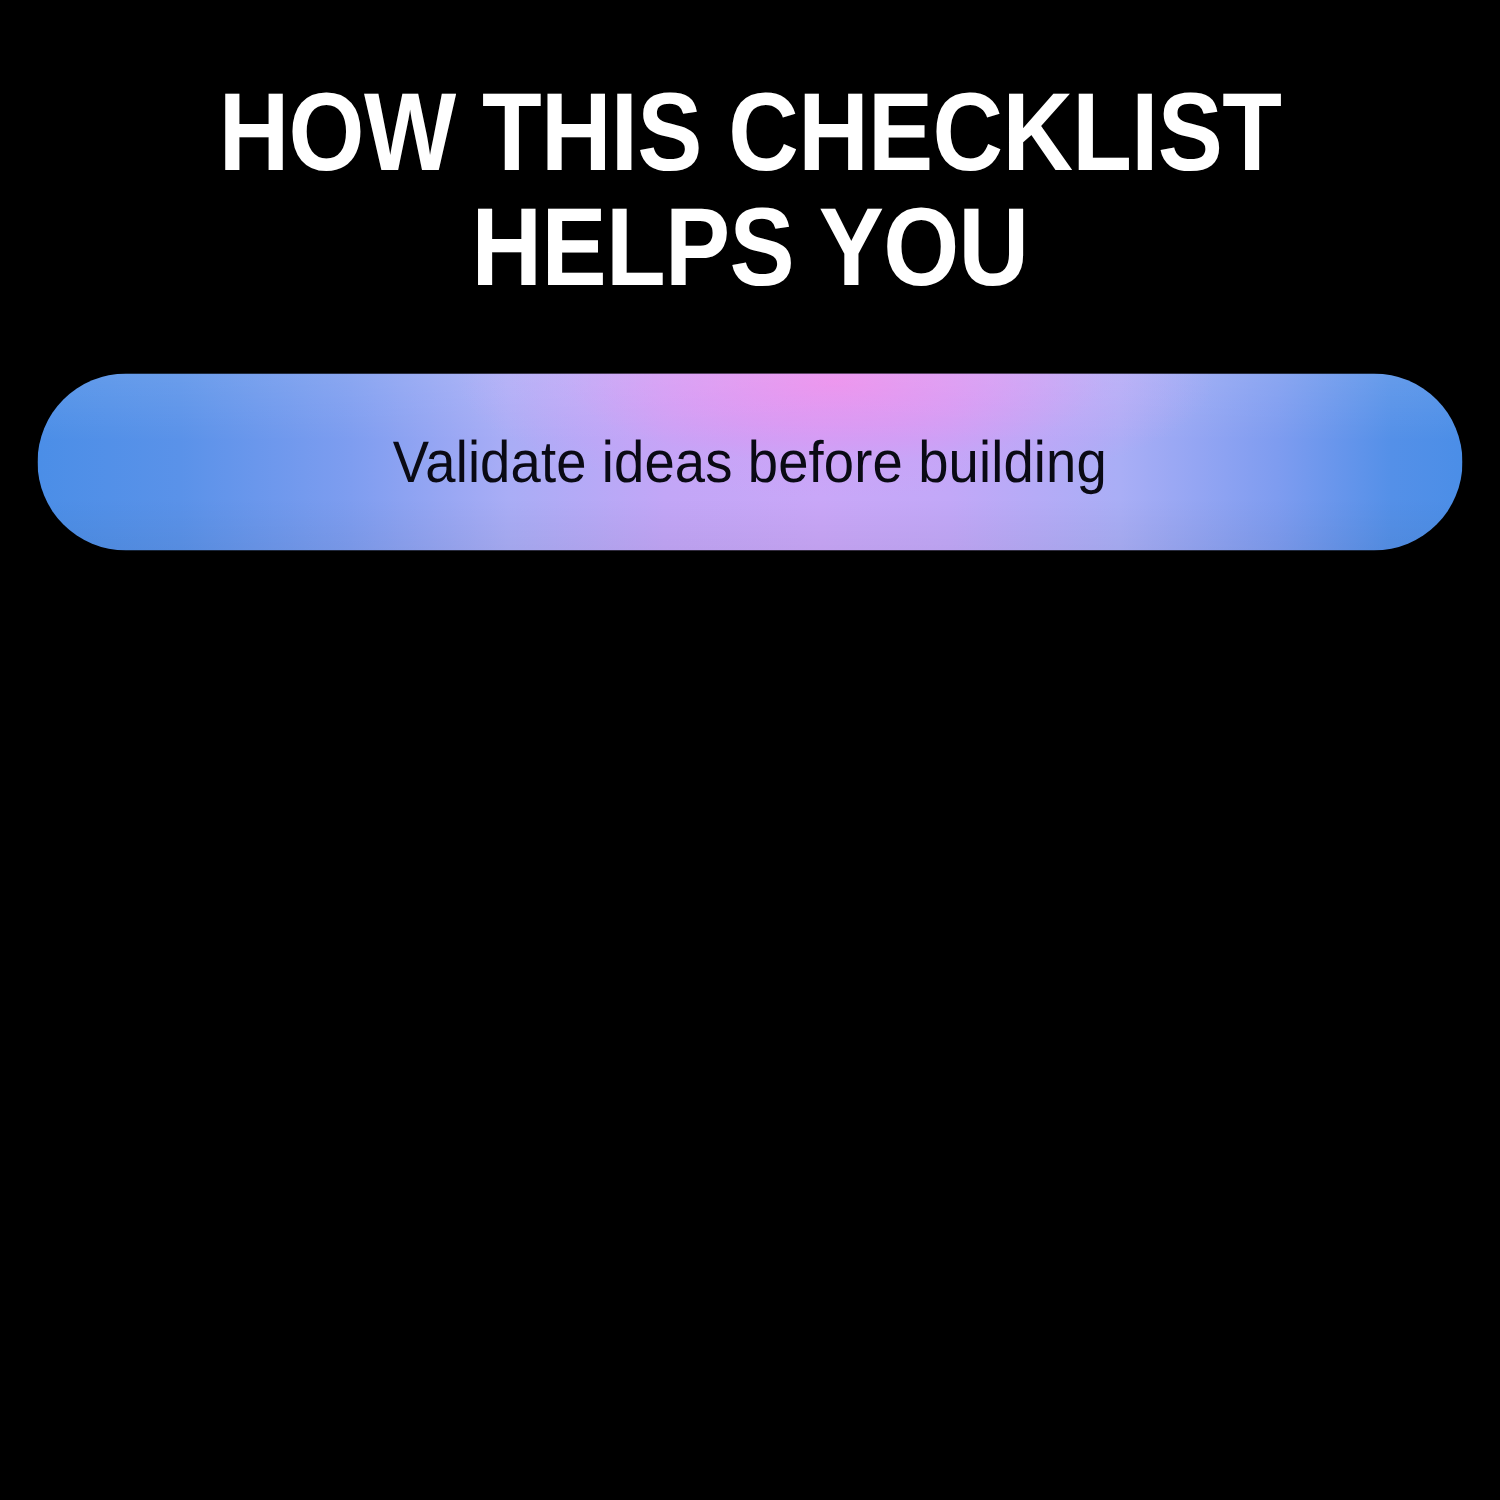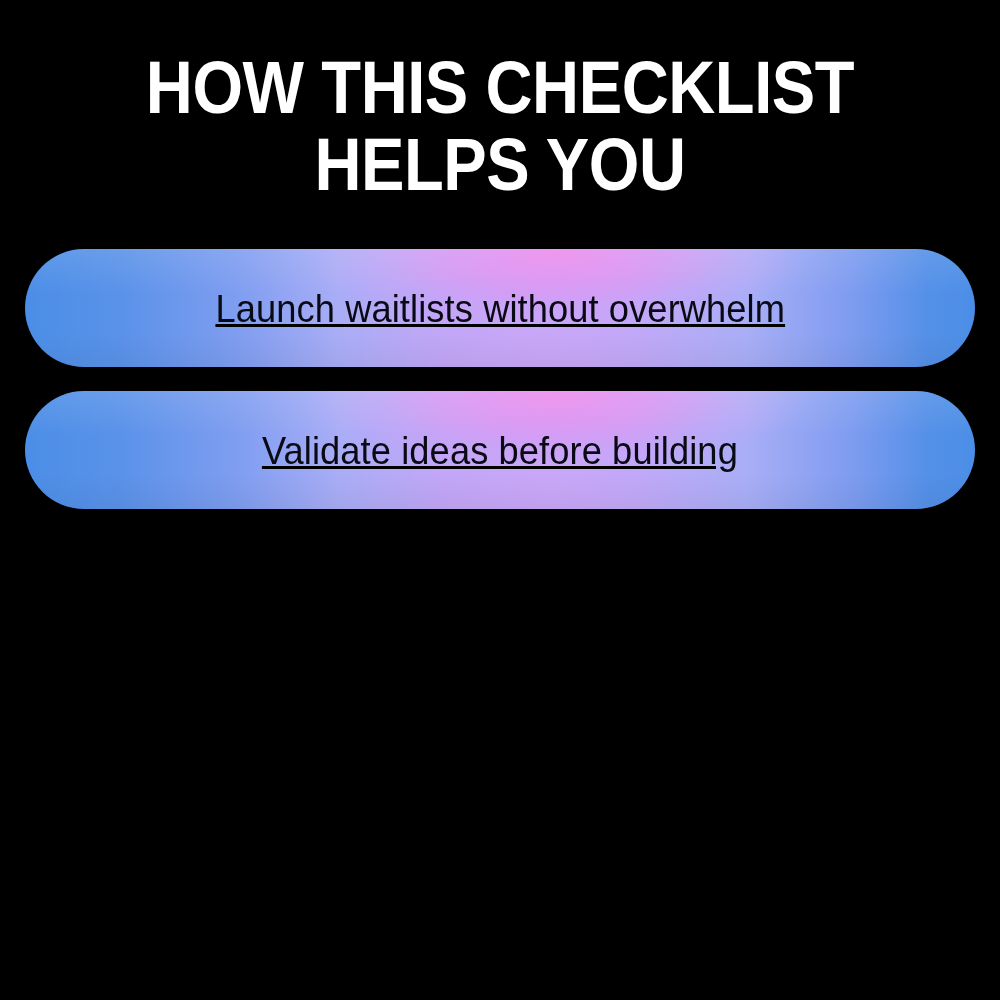--- a/index.html
+++ b/index.html
@@ -17,21 +17,20 @@
   }
 
   #canvas {
     position:relative;
     width:1000px;
     height:832px;
     background:#000000;
     display:flex;
     flex-direction:column;
     align-items:center;
-    text-decoration:underline;
   }
 
   
   .title-block {
     width:1000px;
     padding-top:52px;
     text-align:center;
     user-select:none;
   }
 
@@ -147,26 +146,20 @@
 
 <div id="canvas">
 
   <div class="title-block">
     <span class="title-line line-1">HOW THIS CHECKLIST</span>
     <span class="title-line line-2">HELPS YOU</span>
   </div>
 
   <div class="pill-list">
 
-    <div class="pill">
-      <div class="pill-bg"></div>
-      <div class="pill-glow"></div>
-      <div class="pill-sheen"></div>
-      <span class="pill-label">Launch waitlists without overwhelm</span>
-    </div>
 
     <div class="pill">
       <div class="pill-bg"></div>
       <div class="pill-glow"></div>
       <div class="pill-sheen"></div>
       <span class="pill-label">Validate ideas before building</span>
     </div>
 
 
 

